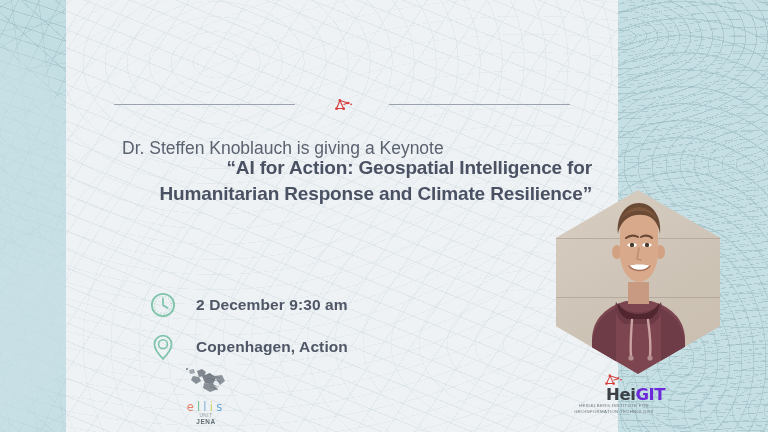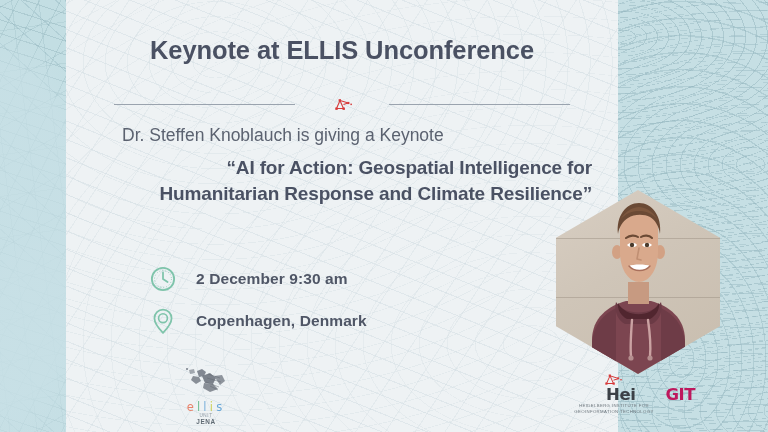--- a/index.html
+++ b/index.html
@@ -86,31 +86,31 @@
   .divider-row {
     position: absolute; left: 48px; top: 95px; width: 456px; height: 18px;
     display: flex; align-items: center; justify-content: center; gap: 0;
   }
   .dline { height: 1px; background: #9aa3ae; flex: 1 1 auto; }
   .dline.left  { margin-right: 34px; }
   .dline.right { margin-left: 34px; }
   .node-mark { width: 26px; height: 18px; position: relative; flex: 0 0 26px; }
 
   .lead {
-    position: absolute; left: 56px; top: 124px; width: 470px;
+    position: absolute; left: 56px; top: 137px; width: 470px;
     font-size: 17.5px; font-weight: normal; color: #5b6270; line-height: 1.28;
   }
   .talk-title {
     position: absolute; left: 56px; top: 155px; width: 470px;
     font-size: 19px; font-weight: bold; color: #4a5163; line-height: 1.38;
     letter-spacing: -.15px;
     text-align: right;
   }
 
-  .meta { position: absolute; left: 80px; top: 258px; width: 430px; }
+  .meta { position: absolute; left: 80px; top: 284px; width: 430px; }
   .meta-row { display: flex; align-items: center; height: 42px; }
   .meta-ico { width: 34px; height: 34px; flex: 0 0 34px; margin-right: 16px;
               display: flex; align-items: center; justify-content: center; }
   .meta-text { font-size: 15.5px; font-weight: bold; color: #4f5666; letter-spacing: .1px; }
 
   
   .ellis { position: absolute; left: 104px; top: 366px; width: 72px; height: 60px; }
   .ellis-map { position: absolute; left: 10px; top: 0; width: 52px; height: 34px; }
   .ellis-word {
     position: absolute; left: 0; top: 34px; width: 72px;
@@ -127,21 +127,21 @@
   .ellis-jena { position: absolute; left: 0; top: 52px; width: 72px; text-align: center;
                 font-size: 6.4px; font-weight: bold; color: #5f6a73; letter-spacing: .6px; }
 
   
   .heigit { position: absolute; left: 506px; top: 372px; width: 84px; height: 48px; }
   .heigit-mark { position: absolute; left: 28px; top: 0; width: 26px; height: 15px; }
   .heigit-word { position: absolute; left: 0; top: 13px; width: 84px; text-align: center;
                  font-size: 16.5px; font-weight: bold; letter-spacing: -.4px;
                  font-family: "DejaVu Sans", sans-serif; }
   .heigit-word .hei { color: #3b4046; margin-left: 34px; }
-  .heigit-word .git { color: #be185d; margin-left: 30px; }
+  .heigit-word .git { color: #6d28d9; }
   .heigit-sub { position: absolute; left: 0; top: 31px; width: 84px; text-align: center;
                 font-size: 4.3px; color: #6c757c; letter-spacing: .35px; line-height: 1.5; }
 
   
   .hexwrap {
     position: absolute; left: 556px; top: 190px; width: 164px; height: 184px;
   }
   .hex {
     position: absolute; inset: 0;
     clip-path: polygon(50% 0%, 100% 26%, 100% 74%, 50% 100%, 0% 74%, 0% 26%);
@@ -166,21 +166,20 @@
   <div class="center-panel">
     <div class="maptex faint"></div>
   </div>
 
   <div class="band-right">
     <div class="maptex contour"></div>
   </div>
 
   <div class="content">
 
-    <div class="title">Keynote at ELLIS Unconference</div>
 
     <div class="divider-row">
       <div class="dline left"></div>
       <div class="node-mark">
         <svg viewBox="0 0 26 18" width="26" height="18">
           <g stroke="#d63a3a" stroke-width="1.1" fill="none">
             <path d="M7.5 13.5 L11 5.5 L14.5 13.5 Z"></path>
             <path d="M14.5 9.5 L19 8"></path>
             <path d="M11 5.5 L18.5 7.8"></path>
           </g>
@@ -210,21 +209,21 @@
         </span>
         <span class="meta-text">2 December 9:30 am</span>
       </div>
       <div class="meta-row">
         <span class="meta-ico">
           <svg viewBox="0 0 34 34" width="30" height="32">
             <path d="M17 4.2 C11.6 4.2 7.3 8.5 7.3 13.9 C7.3 20.6 17 30.4 17 30.4 C17 30.4 26.7 20.6 26.7 13.9 C26.7 8.5 22.4 4.2 17 4.2 Z" fill="none" stroke="#7fc4ab" stroke-width="2"></path>
             <circle cx="17" cy="13.8" r="5" fill="none" stroke="#7fc4ab" stroke-width="1.9"></circle>
           </svg>
         </span>
-        <span class="meta-text">Copenhagen, Denmark</span>
+        <span class="meta-text">Copenhagen, Action</span>
       </div>
     </div>
 
     <div class="ellis">
       <div class="ellis-map">
         <svg viewBox="0 0 52 34" width="52" height="34">
           <g fill="#6f7680">
             <path d="M17 5 L22 3 L26 6 L24 10 L19 11 Z" opacity=".85"></path>
             <path d="M13 10 L19 11 L21 15 L16 18 L11 14 Z" opacity=".8"></path>
             <path d="M22 10 L30 7 L36 12 L33 18 L25 17 Z" opacity=".9"></path>

